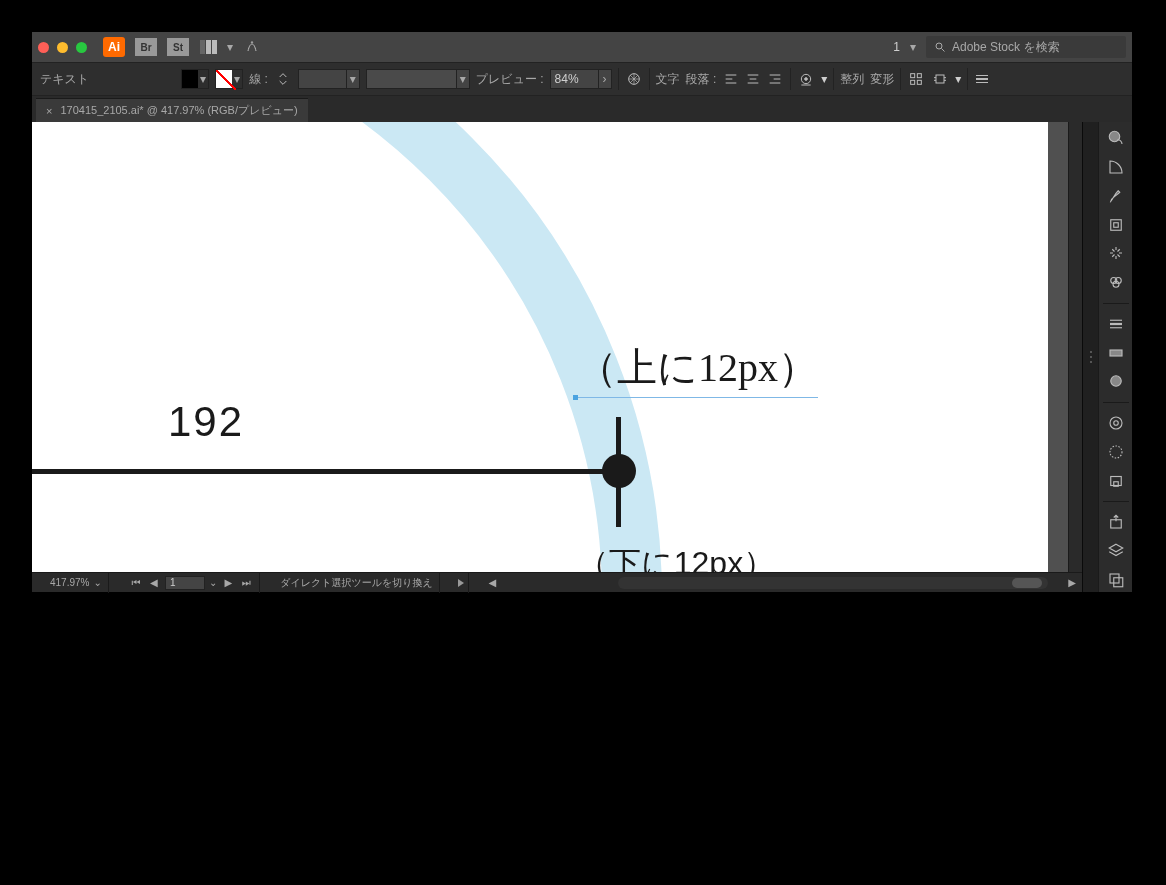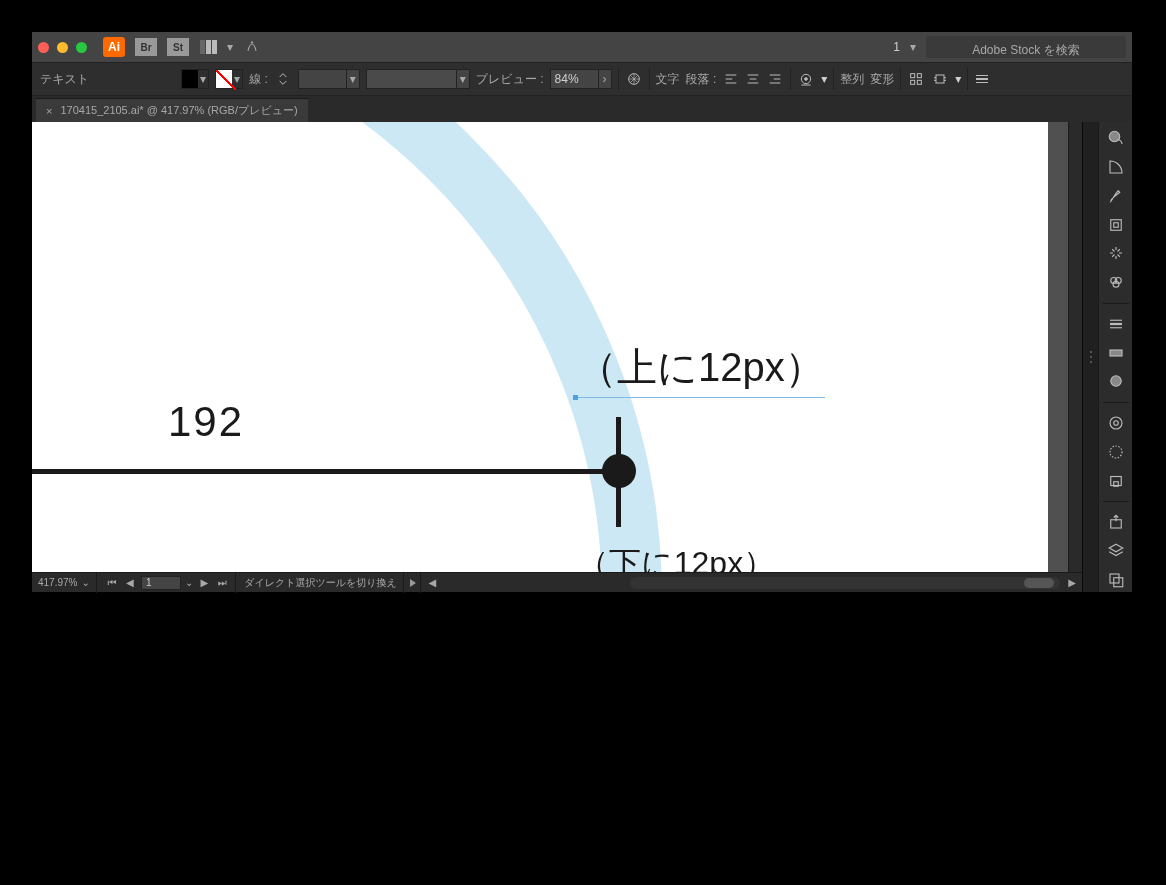--- a/index.html
+++ b/index.html
@@ -25,21 +25,21 @@
   .traffic{display:flex;gap:8px;margin-right:6px;}
   .dot{width:11px;height:11px;border-radius:50%;}
   .ai-logo{width:22px;height:20px;background:var(--ai-orange);color:#fff;font-weight:700;font-size:12px;display:flex;align-items:center;justify-content:center;border-radius:3px;}
   .menubar .badge{width:22px;height:18px;background:#999;color:#333;font-size:10px;font-weight:700;display:flex;align-items:center;justify-content:center;border-radius:0;}
   .menubar .ws{display:flex;gap:1px;}
   .menubar .ws span{width:5px;height:14px;background:#bbb;}
   .menubar .ws span:first-child{background:#666;}
   .menubar-spacer{flex:1;}
   .menubar .num{color:var(--text);min-width:26px;text-align:right;}
   .menubar .chev{color:var(--text-dim);}
-  .search{display:flex;align-items:center;gap:6px;background:var(--dark-2);height:22px;padding:0 8px;width:200px;border-radius:2px;color:var(--text-dim);flex-direction:column;}
+  .search{display:flex;align-items:center;gap:6px;background:var(--dark-2);height:22px;padding:0 8px;width:200px;border-radius:2px;color:var(--text-dim);}
   .search svg{width:12px;height:12px;fill:none;stroke:#aaa;stroke-width:2;}
 
   
   .optbar{height:30px;background:var(--dark-1);border-top:1px solid #222;border-bottom:1px solid #222;display:flex;align-items:center;gap:6px;padding:16px 8px;}
   .optbar .lbl{color:var(--text-dim);}
   .swatch{width:28px;height:20px;border:1px solid #222;display:inline-flex;}
   .sw-fill{flex:1;background:#000;}
   .sw-arrow{width:10px;display:flex;align-items:center;justify-content:center;color:var(--text-dim);}
   .swatch-none{position:relative;}
   .swatch-none .sw-fill{background:#fff;}
@@ -66,29 +66,29 @@
   .canvas-wrap{flex:1;display:flex;flex-direction:column;min-width:0;}
   .canvas-area{flex:1;background:var(--dark-4);position:relative;overflow:hidden;}
   .artboard{position:absolute;left:0;top:0;width:1016px;height:660px;background:#fff;}
   
   .ring{position:absolute;width:1300px;height:1300px;border:60px solid #cbe8f4;border-radius:50%;left:-670px;top:-175px;}
   .hline{position:absolute;left:0;top:347px;width:588px;height:0;border-top:5px solid #1a1a1a;}
   .vline{position:absolute;left:584px;top:295px;width:0;height:110px;border-left:5px solid #1a1a1a;}
   .knob{position:absolute;left:570px;top:332px;width:34px;height:34px;border-radius:50%;background:#1a1a1a;}
   .txt{position:absolute;font-family:"Hiragino Sans","Helvetica Neue",sans-serif;font-weight:300;color:#1a1a1a;}
   .txt.n192{left:136px;top:276px;font-size:42px;letter-spacing:2px;}
-  .txt.up{left:545px;top:218px;font-size:40px;border-bottom:1px solid #7fb8e6;padding-bottom:2px;}
+  .txt.up{left:545px;top:218px;font-size:40px;border-bottom:1px solid #7fb8e6;padding-bottom:2px;font-family:Liberation Serif, serif;}
   .txt.up::before{content:"";position:absolute;left:-4px;bottom:-3px;width:5px;height:5px;background:#4aa3e0;}
   .txt.dn{left:545px;top:420px;font-size:32px;}
 
   .vscroll{width:14px;background:#2a2a2a;border-left:1px solid #1a1a1a;}
   
   
   .status{height:20px;background:#2a2a2a;border-top:1px solid #1a1a1a;display:flex;align-items:center;gap:2px;font-size:10px;color:var(--text-dim);}
-  .status .cell{padding:0 6px;border-right:1px solid #1a1a1a;height:20px;display:flex;align-items:center;gap:4px;}
+  .status .cell{padding:0 6px;border-right:1px solid #1a1a1a;height:20px;display:flex;align-items:center;gap:4px;margin-left:12px;}
   .status .navbtn{width:14px;display:flex;justify-content:center;}
   .status .spacer{flex:1;}
   .status .hscroll{width:430px;height:12px;background:#333;border-radius:6px;position:relative;}
   .status .hscroll::before{content:"";position:absolute;right:6px;top:1px;width:30px;height:10px;background:#555;border-radius:5px;}
   .status .miniplay{width:0;height:0;border-left:6px solid #999;border-top:4px solid transparent;border-bottom:4px solid transparent;}
 
   
   .rpanel{width:34px;background:#2c2c2c;border-left:1px solid #1a1a1a;display:flex;flex-direction:column;align-items:center;padding-top:4px;gap:4px;}
   .rpanel .picon{width:26px;height:26px;display:flex;align-items:center;justify-content:center;border-radius:3px;}
   .rpanel .picon svg{width:18px;height:18px;stroke:#bbb;fill:none;stroke-width:1.5;}

